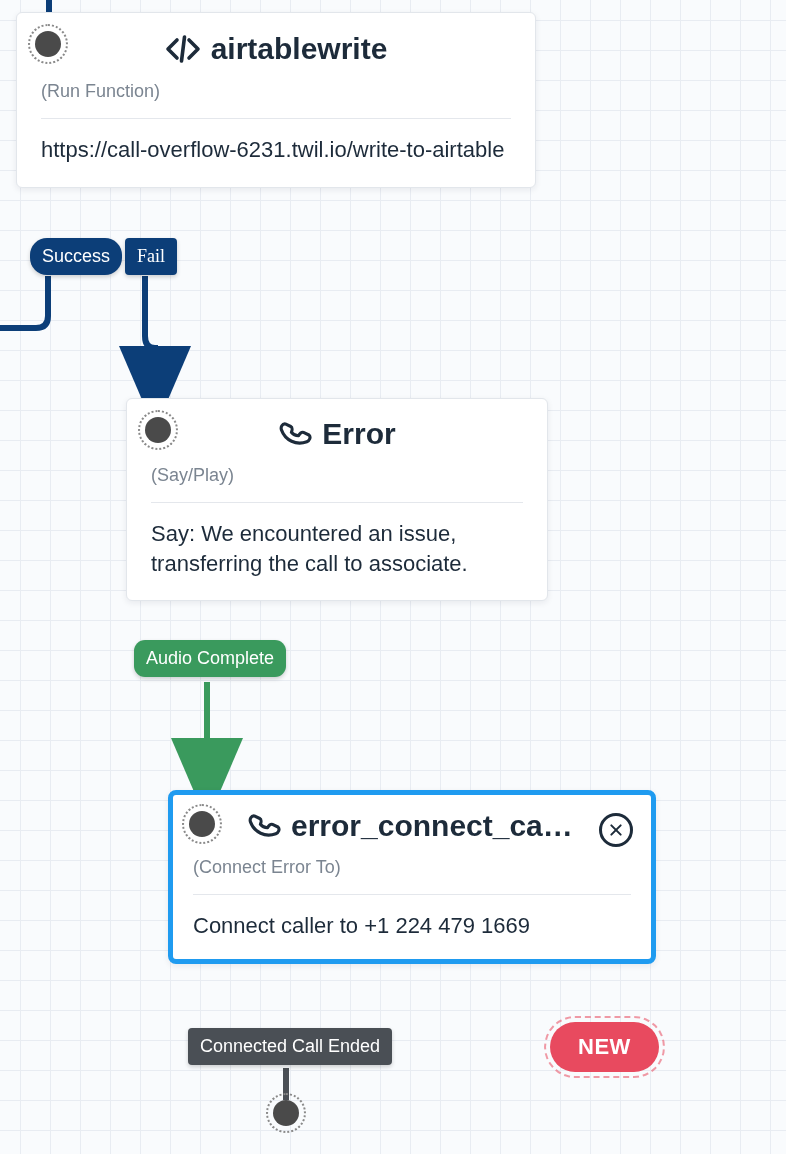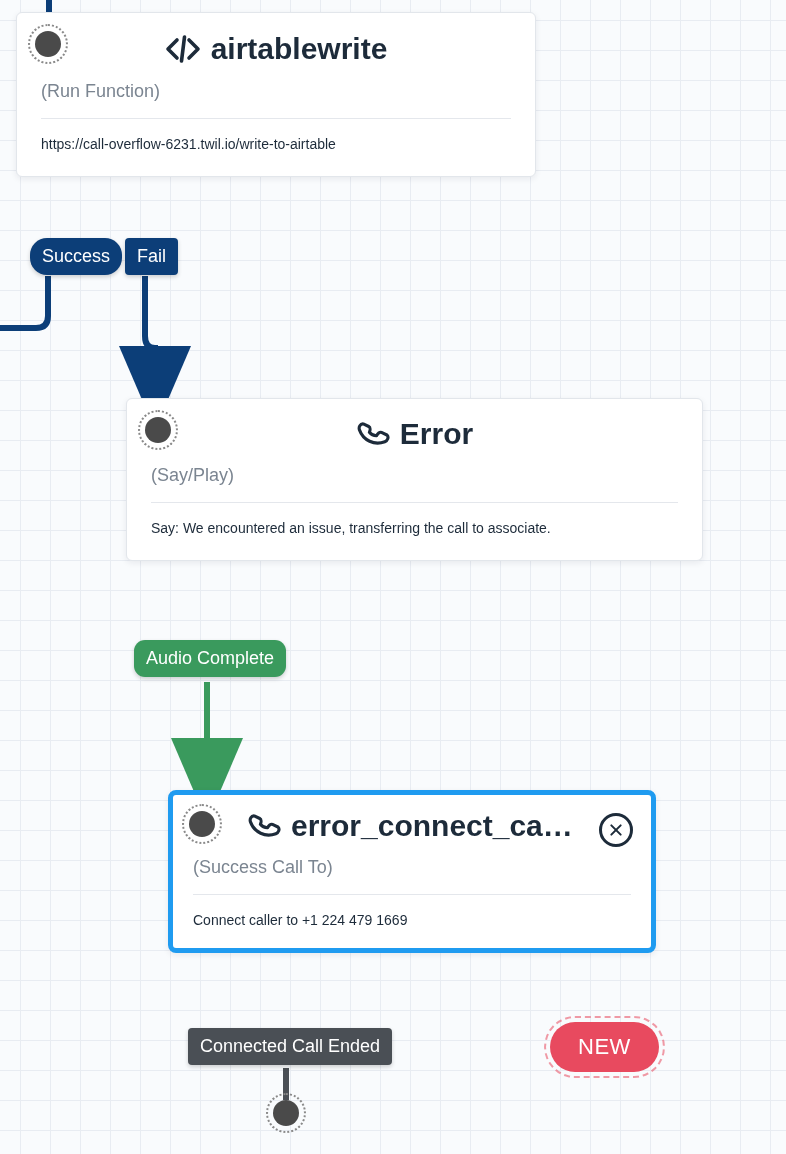--- a/index.html
+++ b/index.html
@@ -89,21 +89,21 @@
     color:#7b8591;
     font-size:18px;
     margin-top:14px;
   }
   .node-divider {
     border:none;
     border-top:1px solid #e4e7ec;
     margin:16px 0 16px 0;
   }
   .node-body {
-    font-size:14px;
+    font-size:22px;
     color:#1d2b3a;
     line-height:1.35;
     word-break: break-word;
   }
 
   .icon { display:inline-flex; }
 
   
   .pill {
     position:absolute;
@@ -120,21 +120,21 @@
   .pill.green { background:#3a9a5d; }
   .pill.gray { background:#4a4f55;padding-left:12px; }
 
   .new-pill {
     position:absolute;
     padding:12px 28px;
     border-radius:999px;
     background:#e84a5f;
     color:#fff;
     font-size:22px;
-    font-weight:400;
+    font-weight:700;
     letter-spacing:0.5px;
     cursor:pointer;
   }
   .new-pill::before {
     content:"";
     position:absolute;
     inset:-6px;
     border-radius:999px;
     border:2px dashed #e84a5f;
     opacity:0.55;
@@ -192,23 +192,23 @@
         </svg>
       </span>
       <span class="node-title">airtablewrite</span>
     </div>
     <div class="node-subtitle">(Run Function)</div>
     <hr class="node-divider">
     <div class="node-body">https://call-overflow-6231.twil.io/write-to-airtable</div>
   </div>
 
   <div class="pill navy" style="left:30px; top:238px;border-radius:17px;">Success</div>
-  <div class="pill navy" style="left:125px; top:238px;">Fail</div>
-
-  <div class="node" style="left:126px; top:398px; width:577px;">
+  <div class="pill navy" style="left:125px; top:238px;font-family:Liberation Serif, serif;">Fail</div>
+
+  <div class="node" style="left:126px; top:398px; width:422px;">
     <div class="node-anchor dotted"></div>
     <div class="node-title-row">
       <span class="icon">
         <svg width="34" height="34" viewBox="0 0 24 24" fill="none" stroke="#1d2b3a" stroke-width="2.2" stroke-linecap="round" stroke-linejoin="round">
           <path d="M4 6 C4 4 6 2 8 3 L11 6 C12 7 11 9 10 10 C10 10 11 13 14 14 C15 13 17 12 18 13 L21 16 C22 18 20 20 18 20 C10 20 4 14 4 6 Z" transform="rotate(-20 12 12)"></path>
         </svg>
       </span>
       <span class="node-title">Error</span>
     </div>
     <div class="node-subtitle">(Say/Play)</div>
@@ -227,21 +227,21 @@
         </svg>
     </div>
     <div class="node-title-row" style="justify-content:flex-start; padding-left:54px; padding-right:44px;">
       <span class="icon">
         <svg width="34" height="34" viewBox="0 0 24 24" fill="none" stroke="#1d2b3a" stroke-width="2.2" stroke-linecap="round" stroke-linejoin="round">
           <path d="M4 6 C4 4 6 2 8 3 L11 6 C12 7 11 9 10 10 C10 10 11 13 14 14 C15 13 17 12 18 13 L21 16 C22 18 20 20 18 20 C10 20 4 14 4 6 Z" transform="rotate(-20 12 12)"></path>
         </svg>
       </span>
       <span class="node-title trunc">error_connect_ca…</span>
     </div>
-    <div class="node-subtitle">(Success Call To)</div>
+    <div class="node-subtitle">(Connect Error To)</div>
     <hr class="node-divider">
     <div class="node-body">Connect caller to +1 224 479 1669</div>
   </div>
 
   <div class="pill gray" style="left:188px; top:1028px;">Connected Call Ended</div>
 
   <div class="new-pill" style="left:550px; top:1022px;">NEW</div>
 
   <div class="free-anchor" style="left:273px; top:1100px;"></div>
 

